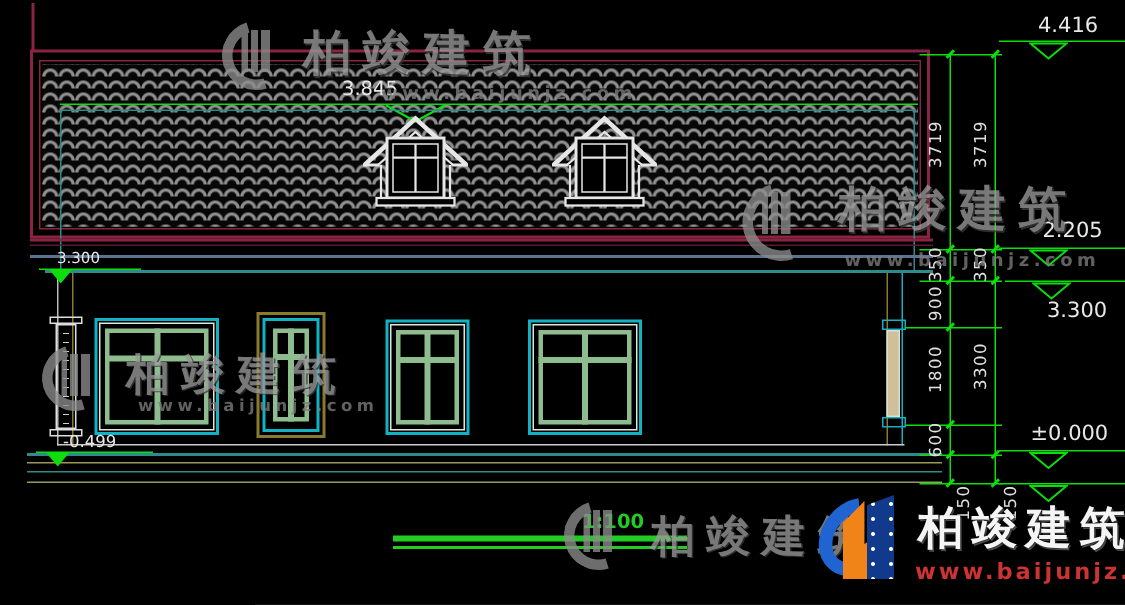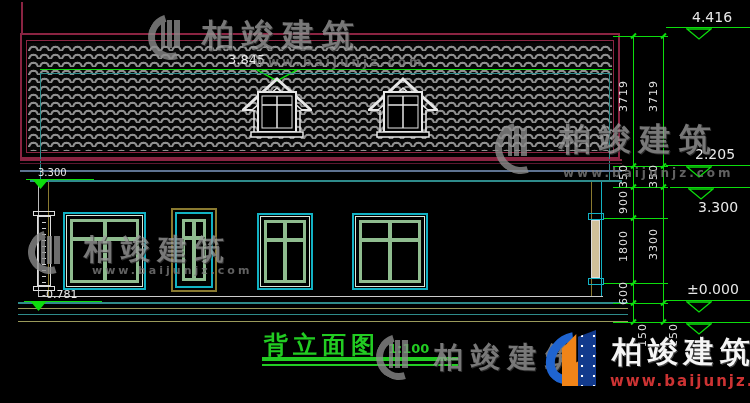--- a/index.html
+++ b/index.html
@@ -210,27 +210,26 @@
   <svg class="abs" style="left:686px;top:323px;" width="26" height="12" viewBox="0 0 26 12">
       <polygon points="1,1 25,1 13,11" fill="none" stroke="#0ddd0d" stroke-width="1.3"></polygon>
     </svg>
 
   <span class="elev-txt" style="left:38px;top:168px;font-size:10px;">3.300</span>
   <div class="abs" style="left:26px;top:179px;width:68px;height:1px;background:#0ddd0d;"></div>
   <svg class="abs" style="left:33px;top:180px;" width="15" height="9" viewBox="0 0 15 9">
       <polygon points="0,0 15,0 7.5,9" fill="#0ddd0d"></polygon>
     </svg>
 
-  <span class="elev-txt" style="left:42px;top:289px;font-size:11px;">-0.781</span>
+  <span class="elev-txt" style="left:42px;top:289px;font-size:11px;">-0.499</span>
   <div class="abs" style="left:24px;top:301px;width:78px;height:1px;background:#0ddd0d;"></div>
   <svg class="abs" style="left:31px;top:302px;" width="15" height="9" viewBox="0 0 15 9">
       <polygon points="0,0 15,0 7.5,9" fill="#0ddd0d"></polygon>
     </svg>
 
-  <span class="title-text" style="left:264px;top:329px;font-size:24px;letter-spacing:5px;">背立面图</span>
   <span class="title-text" style="left:388px;top:341px;font-size:13px;text-align:right;">1:100</span>
   <div class="abs" style="left:262px;top:357px;width:196px;height:4px;background:#22cc22;"></div>
   <div class="abs" style="left:262px;top:364px;width:196px;height:2px;background:#22cc22;"></div>
 
   <div class="wm" style="left:148px;top:10px;width:420px;height:60px;">
     <span class="wm-logo" style="left:0;top:4px;"></span>
     <span class="wm-text" style="left:54px;top:4px;">柏竣建筑</span>
     <span class="wm-url" style="left:106px;top:45px;">www.baijunjz.com</span>
   </div>
   <div class="wm" style="left:495px;top:112px;width:255px;height:80px;">

